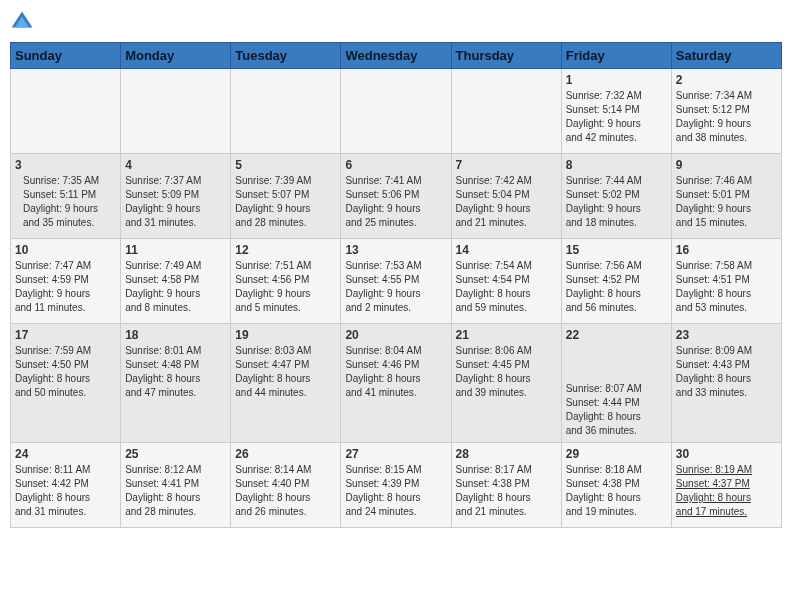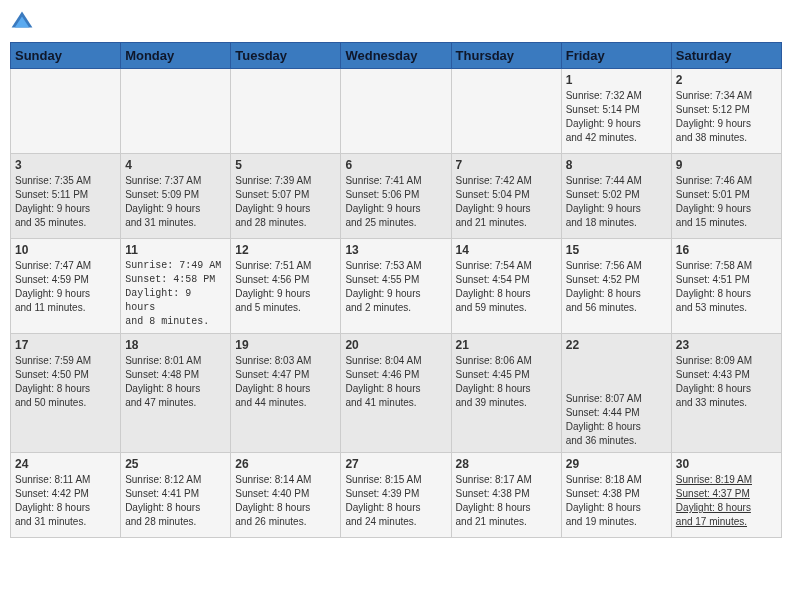--- a/index.html
+++ b/index.html
@@ -140,21 +140,21 @@
           <span class="day-number">2</span>
           <div class="day-info" style="white-space: pre-line;">Sunrise: 7:34 AM
 Sunset: 5:12 PM
 Daylight: 9 hours
 and 38 minutes.</div>
         </td>
       </tr>
       <tr>
         <td>
           <span class="day-number">3</span>
-          <div class="day-info" style="white-space: pre-line;">Sunrise: 7:35 AM
+          <div class="day-info" style="white-space: pre-line; margin-left: 8px;">Sunrise: 7:35 AM
 Sunset: 5:11 PM
 Daylight: 9 hours
 and 35 minutes.</div>
         </td>
         <td>
           <span class="day-number">4</span>
           <div class="day-info" style="white-space: pre-line;">Sunrise: 7:37 AM
 Sunset: 5:09 PM
 Daylight: 9 hours
 and 31 minutes.</div>
@@ -198,21 +198,21 @@
       <tr>
         <td>
           <span class="day-number">10</span>
           <div class="day-info" style="white-space: pre-line;">Sunrise: 7:47 AM
 Sunset: 4:59 PM
 Daylight: 9 hours
 and 11 minutes.</div>
         </td>
         <td>
           <span class="day-number">11</span>
-          <div class="day-info" style="white-space: pre-line; font-family: Liberation Mono, monospace;">Sunrise: 7:49 AM
+          <div class="day-info" style="white-space: pre-line;">Sunrise: 7:49 AM
 Sunset: 4:58 PM
 Daylight: 9 hours
 and 8 minutes.</div>
         </td>
         <td>
           <span class="day-number">12</span>
           <div class="day-info" style="white-space: pre-line;">Sunrise: 7:51 AM
 Sunset: 4:56 PM
 Daylight: 9 hours
 and 5 minutes.</div>

